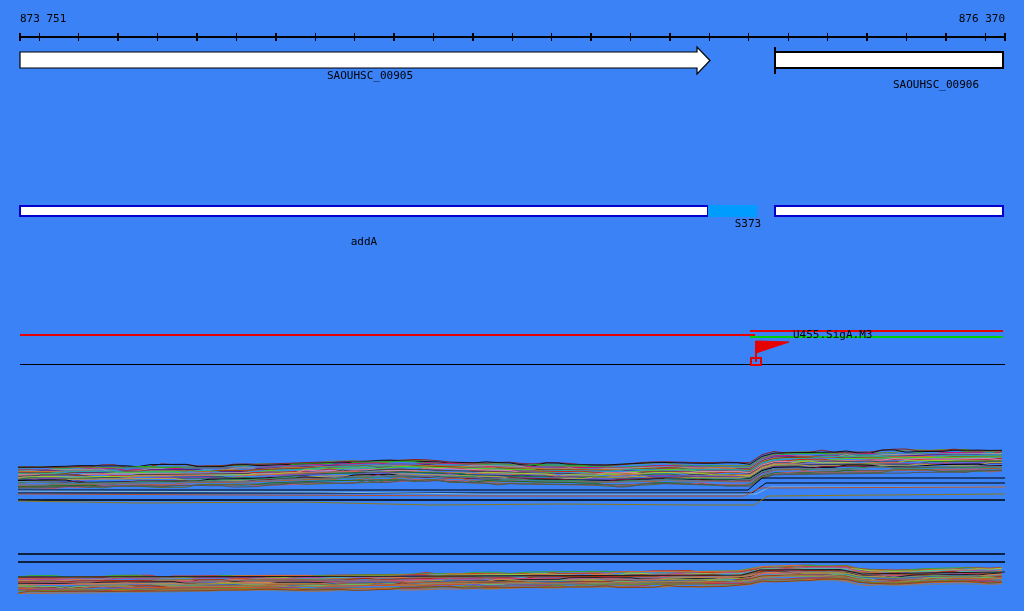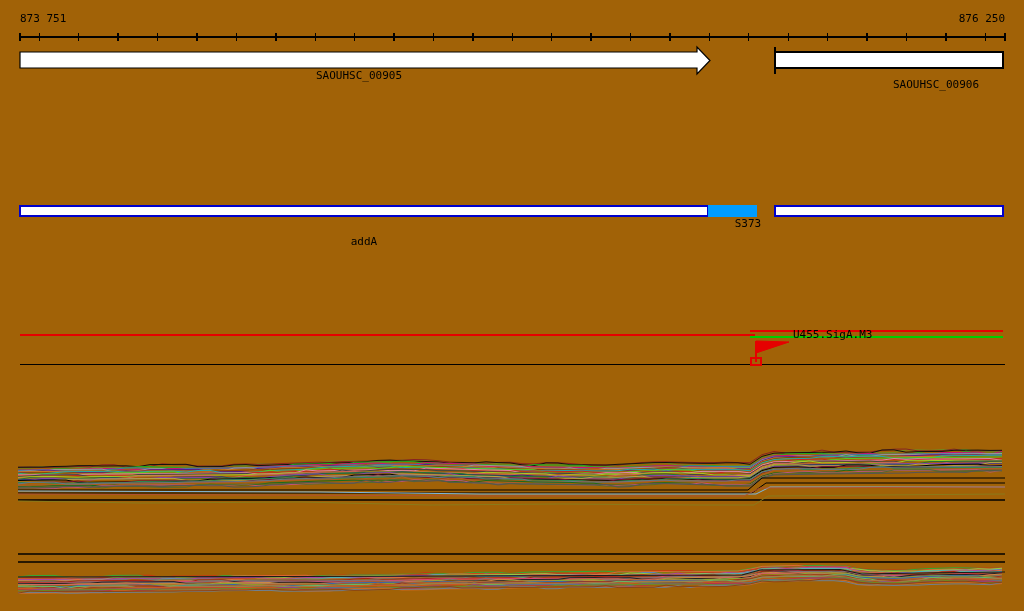--- a/index.html
+++ b/index.html
@@ -1,16 +1,16 @@
 <!DOCTYPE html>
 <html><head>
 <meta charset="utf-8">
 <style>
   html,body{margin:0;padding:0;background:#fff;}
-  #screen{position:relative;width:1024px;height:611px;background:#a16207;overflow:hidden;
+  #screen{position:relative;width:1024px;height:611px;background:#3b82f6;overflow:hidden;
           font-family:"DejaVu Sans Mono",monospace;}
   #canvas{position:absolute;left:0;top:0;}
   .lbl{position:absolute;font:11px "DejaVu Sans Mono",monospace;color:#000;white-space:pre;line-height:11px;}
   .ctr{transform:translateX(-50%);}
 </style>
 </head>
 <body>
 
 <div id="screen">
   <svg id="canvas" width="1024" height="611">
@@ -124,22 +124,22 @@
       <polyline points="18,493 752,493 766,483 1005,483" fill="none" stroke="#000000" stroke-width="1"></polyline>
       <polyline points="18,491 320,492 480,494 700,494 756,494 770,487 1005,487" fill="none" stroke="#7db8e0" stroke-width="1"></polyline>
       <polyline points="18,501 140,503 300,502 430,505 560,504 700,505 754,505 768,496 880,495 1005,494" fill="none" stroke="#8a7a1a" stroke-width="1"></polyline>
       <polyline points="18,494 250,495 500,496 744,496 760,488 1005,487" fill="none" stroke="#b05030" stroke-width="1"></polyline>
       <polyline points="18,554 1005,554" fill="none" stroke="#000000" stroke-width="1.3"></polyline>
       <polyline points="18,562 1005,562" fill="none" stroke="#000000" stroke-width="1.3"></polyline>
       <polyline points="18,577 300,576.5 600,575.5 742,575 760,570 840,569.5 862,574 920,573 1005,572" fill="none" stroke="#1a1a1a" stroke-width="1.2"></polyline>
     </svg>
 
   <div class="lbl" style="left:20px;top:13px">873 751</div>
-  <div class="lbl" style="right:19px;top:13px">876 250</div>
+  <div class="lbl" style="right:19px;top:13px">876 370</div>
 
-  <div class="lbl ctr" style="left:359px;top:70px">SAOUHSC_00905</div>
+  <div class="lbl ctr" style="left:370px;top:70px">SAOUHSC_00905</div>
   <div class="lbl ctr" style="left:936px;top:79px">SAOUHSC_00906</div>
 
   <div class="lbl ctr" style="left:364px;top:236px">addA</div>
   <div class="lbl ctr" style="left:748px;top:218px">S373</div>
 
   <div class="lbl" style="left:793px;top:329px">U455.SigA.M3</div>
 </div>
 
 </body></html>

